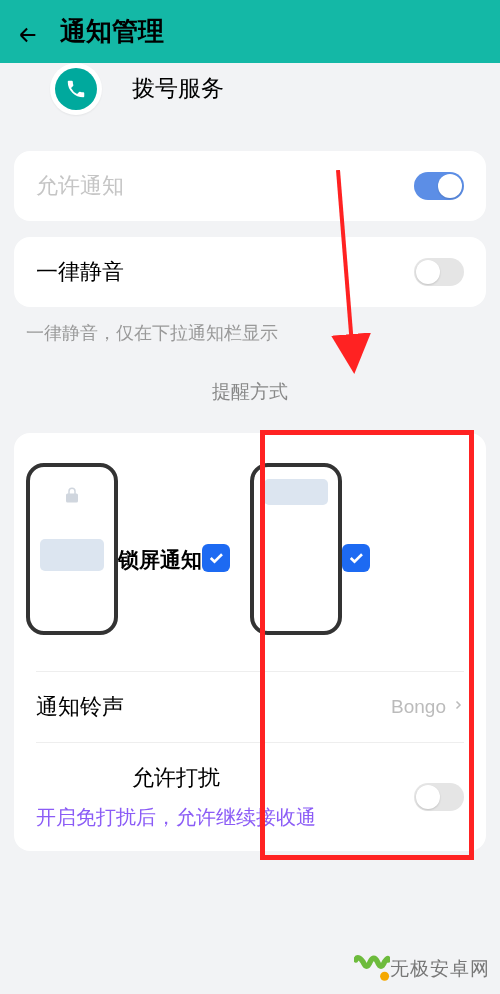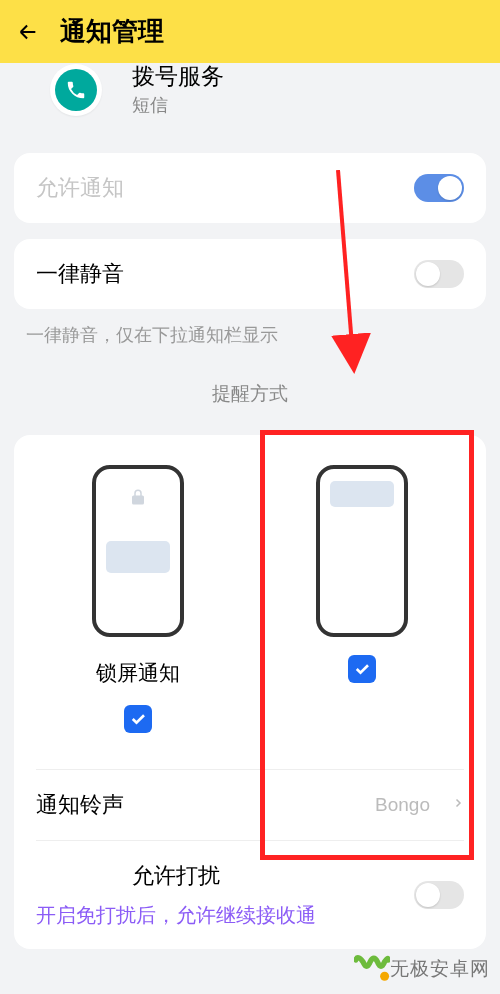--- a/index.html
+++ b/index.html
@@ -1,17 +1,17 @@
 <!DOCTYPE html>
 <html><head>
   <meta charset="utf-8">
   <style>
     * { margin:0; padding:0; box-sizing:border-box; font-family:-apple-system,"PingFang SC","Microsoft YaHei",sans-serif; }
     body { width:500px; height:994px; background:#f2f3f5; position:relative; overflow:hidden; }
-    .header { display:flex; align-items:center; padding:14px 18px 14px 14px; background:#fde047; }
+    .header { display:flex; align-items:flex-end; padding:14px 18px 14px 14px; background:#14b8a6; }
     .back { width:28px; height:28px; display:flex; align-items:center; justify-content:center; margin-right:18px; cursor:pointer; }
     .title { font-size:26px; font-weight:600; color:#000; }
     .app-row { display:flex; align-items:center; padding:0 18px 20px 50px; }
     .app-icon { width:52px; height:52px; border-radius:26px; background:#fff; display:flex; align-items:center; justify-content:center; margin-right:30px; box-shadow:0 1px 2px rgba(0,0,0,.06); }
     .phone-ring { width:42px; height:42px; border-radius:21px; background:#00a99d; display:flex; align-items:center; justify-content:center; }
     .app-name { font-size:23px; font-weight:500; color:#000; line-height:1.2; }
     .app-sub { font-size:18px; color:#888; margin-top:2px; }
     .card { background:#fff; border-radius:16px; margin:16px 14px 0;text-align:center; }
     .row { display:flex; align-items:center; justify-content:space-between; padding:20px 22px; }
     .row-label { font-size:22px; color:#000; }
@@ -19,29 +19,29 @@
     .divider { height:1px; background:#eee; margin:0 22px; }
     .toggle { width:50px; height:28px; border-radius:14px; position:relative; cursor:pointer; }
     .toggle.on { background:#5c8ee6; }
     .toggle.off { background:#e5e5e5; }
     .toggle .knob { position:absolute; width:24px; height:24px; border-radius:12px; background:#fff; top:2px; box-shadow:0 1px 2px rgba(0,0,0,.15); }
     .toggle.on .knob { right:2px; }
     .toggle.off .knob { left:2px; }
     .hint { font-size:18px; color:#999; padding:14px 26px 8px; }
     .section-title { font-size:19px; color:#888; padding:26px 26px 12px;text-align:center; }
     .options { display:flex; padding:30px 12px 36px; }
-    .opt { flex:1; display:flex; flex-direction:column; align-items:center; cursor:pointer; }
+    .opt { flex:1; display:flex; align-items:center; cursor:pointer;font-weight:bold; }
     .device { width:92px; height:172px; border:4px solid #333; border-radius:18px; background:#fff; position:relative; }
     .lock-ic { position:absolute; top:18px; left:50%; transform:translateX(-50%); color:#d0d6de; }
     .bar-mid { position:absolute; top:72px; left:10px; right:10px; height:32px; background:#dce5f0; border-radius:5px; }
     .bar-top { position:absolute; top:12px; left:10px; right:10px; height:26px; background:#dce5f0; border-radius:5px; }
     .opt-label { font-size:21px; color:#000; margin-top:22px; }
     .check { width:28px; height:28px; border-radius:6px; background:#1d6af2; margin-top:18px; display:flex; align-items:center; justify-content:center; }
     .row-sub { font-size:20px; color:#8b5cf6; margin-top:11px; }
-    .row-right { display:flex; align-items:center; color:#bbb; font-size:19px;gap:16px; }
+    .row-right { display:flex; align-items:center; color:#bbb; font-size:19px; }
     .chev { margin-left:6px; }
     .arrow-overlay { position:absolute; top:170px; left:178px; pointer-events:none; }
     .red-box { position:absolute; top:430px; left:260px; width:214px; height:430px; border:5px solid #f22; pointer-events:none; }
     .watermark { position:absolute; bottom:8px; right:10px; display:flex; align-items:center; }
     .wm-txt { font-size:19px; color:#777; letter-spacing:1px; }
   </style>
 </head>
 <body>
 
 <div class="header">
@@ -56,21 +56,20 @@
 <div class="app-row">
   <div class="app-icon">
     <div class="phone-ring">
       <svg width="22" height="22" viewBox="0 0 24 24" fill="#fff">
           <path d="M6.6 10.8a15 15 0 006.6 6.6l2.2-2.2a1 1 0 011-.24 11.5 11.5 0 003.6.58 1 1 0 011 1V20a1 1 0 01-1 1A17 17 0 013 4a1 1 0 011-1h3.5a1 1 0 011 1 11.5 11.5 0 00.58 3.6 1 1 0 01-.24 1z"></path>
         </svg>
     </div>
   </div>
   <div>
     <div class="app-name">拨号服务</div>
-    <div class="app-sub">短信</div>
   </div>
 </div>
 
 <div class="card">
   <div class="row">
     <div class="row-label dim">允许通知</div>
     <div class="toggle on">
         <div class="knob"></div>
       </div>
   </div>

